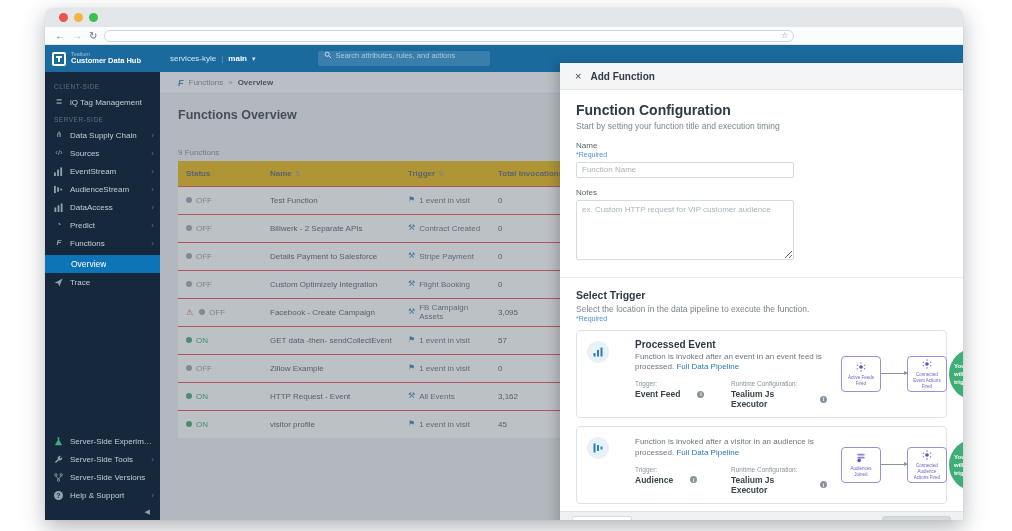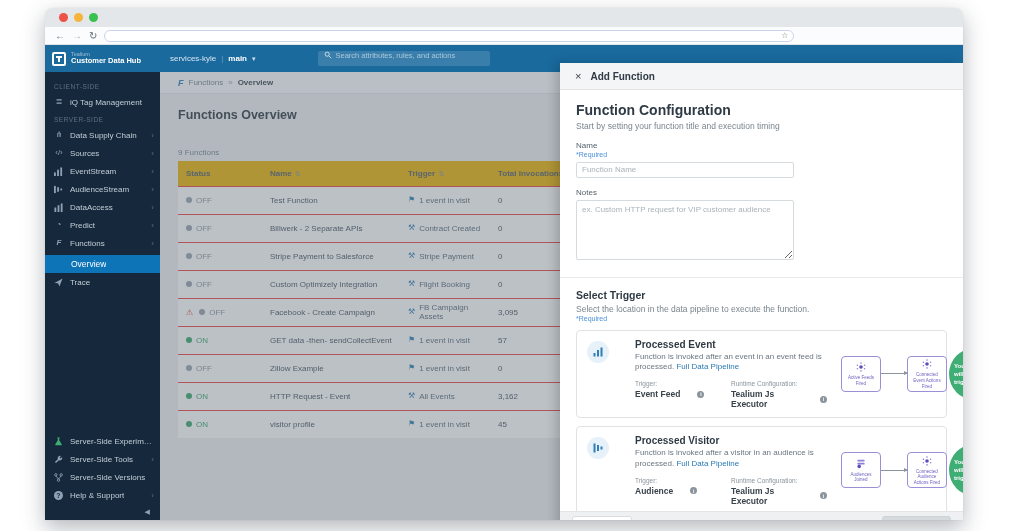--- a/index.html
+++ b/index.html
@@ -340,21 +340,21 @@
                 </td>
               <td>0</td>
             </tr>
             <tr>
               <td>
                   <span class="st">
                     <span class="dot off"></span>
                     <span class="txt-off">OFF</span>
                   </span>
                 </td>
-              <td>Stripe Payment to Salesforce</td>
+              <td>Details Payment to Salesforce</td>
               <td>
                   <span class="trig">
                     <span class="tic">⚒</span>
                     <span>Stripe Payment</span>
                   </span>
                 </td>
               <td>0</td>
             </tr>
             <tr>
               <td>
@@ -546,21 +546,20 @@
           
           <div class="card">
             <span class="card-ic">
               <svg width="10" height="10" viewBox="0 0 10 10" fill="#2f7fb5">
                   <rect x="0.5" y="0.5" width="2" height="9"></rect>
                   <rect x="4" y="2" width="2" height="6"></rect>
                   <rect x="7.5" y="3.5" width="2" height="3"></rect>
                 </svg>
             </span>
             <div class="card-mid">
-              <div class="card-title">Processed Visitor</div>
               <div class="card-desc">
                 <span>Function is invoked after a visitor in an audience is processed.</span>
                 <span class="link">Full Data Pipeline</span>
               </div>
               <div class="meta-row">
                 <div class="meta">
                   <div class="meta-label">Trigger:</div>
                   <div class="meta-val">
                       <span>Audience</span>
                       <span class="info"></span>

